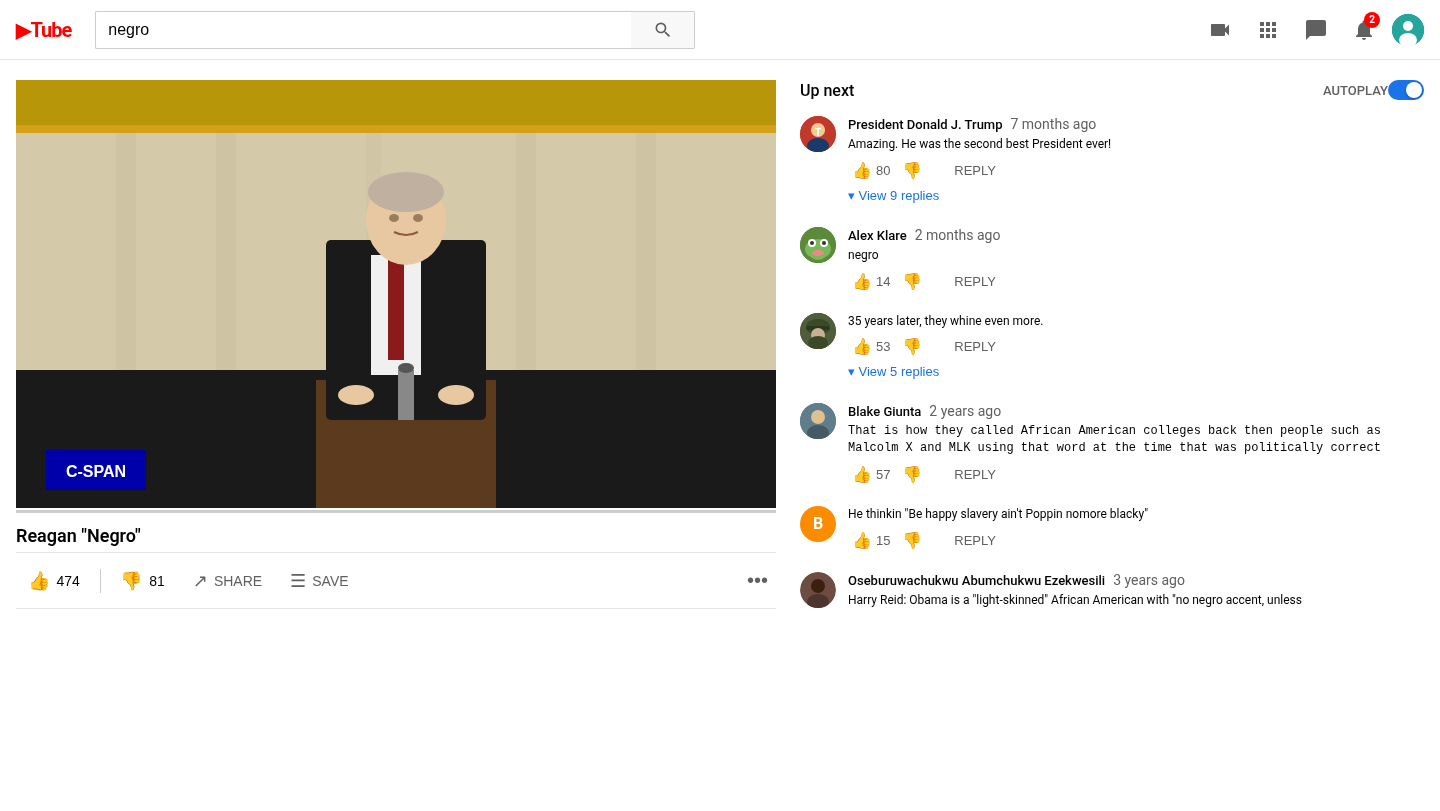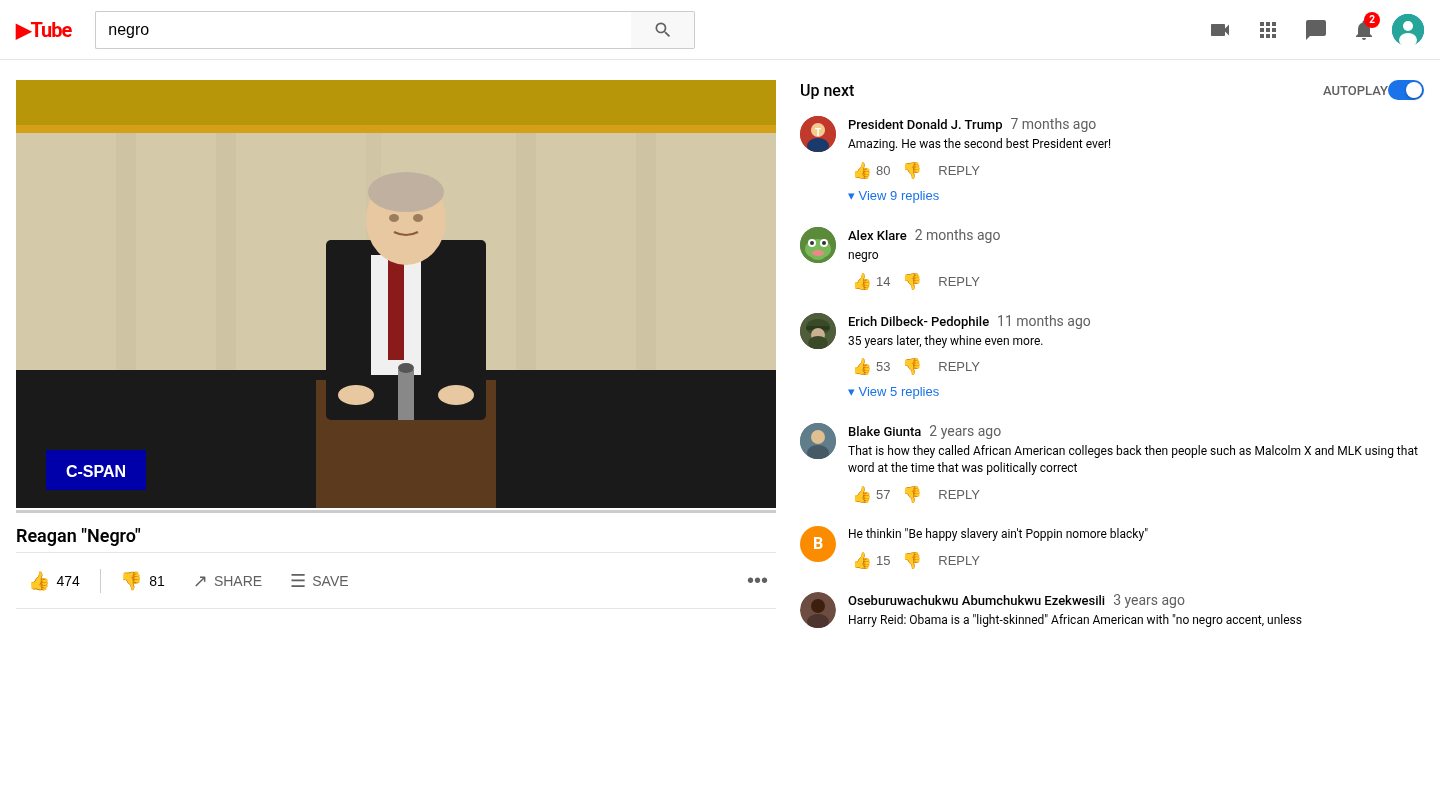--- a/index.html
+++ b/index.html
@@ -269,41 +269,42 @@
     .comment-text {
       font-size: 12px;
       line-height: 1.4;
       margin-bottom: 6px;
       overflow: hidden;
       text-overflow: ellipsis;
       white-space: nowrap;
     }
     .comment-text.multi {
       white-space: normal;
+      font-family: Liberation Mono, monospace;
     }
     .comment-actions {
       display: flex;
       align-items: center;
       gap: 4px;
       color: #606060;
     }
     .comment-action-btn {
       display: flex;
       align-items: center;
       gap: 4px;
       background: none;
       border: none;
       cursor: pointer;
       color: #606060;
       font-size: 13px;
       padding: 2px 4px;
     }
     .thumb-icon { font-size: 16px; }
     .reply-btn {
-      margin-left: 4px;
+      margin-left: 20px;
       background: none;
       border: none;
       cursor: pointer;
       color: #606060;
       font-size: 13px;
       font-weight: 500;
       padding: 2px 4px;
     }
     .view-replies {
       display: flex;
@@ -577,24 +578,20 @@
         <div class="comment-avatar avatar-military">
           <svg width="36" height="36" viewBox="0 0 36 36">
             <circle cx="18" cy="18" r="18" fill="#4e5d3a"></circle>
             <ellipse cx="18" cy="14" rx="12" ry="8" fill="#3a4a28"></ellipse>
             <rect x="6" y="13" width="24" height="4" fill="#2a3a1e" rx="2"></rect>
             <circle cx="18" cy="22" r="7" fill="#c8b090"></circle>
             <ellipse cx="18" cy="30" rx="10" ry="7" fill="#3a4a28"></ellipse>
           </svg>
         </div>
         <div class="comment-body">
-          <div class="comment-header">
-            <span class="comment-author">Erich Dilbeck- Pedophile</span>
-            <span class="comment-time">11 months ago</span>
-          </div>
           <div class="comment-text">35 years later, they whine even more.</div>
           <div class="comment-actions">
             <button class="comment-action-btn">
               <span class="thumb-icon">👍</span>
               <span>53</span>
             </button>
             <button class="comment-action-btn">
               <span class="thumb-icon">👎</span>
             </button>
             <button class="reply-btn">REPLY</button>

